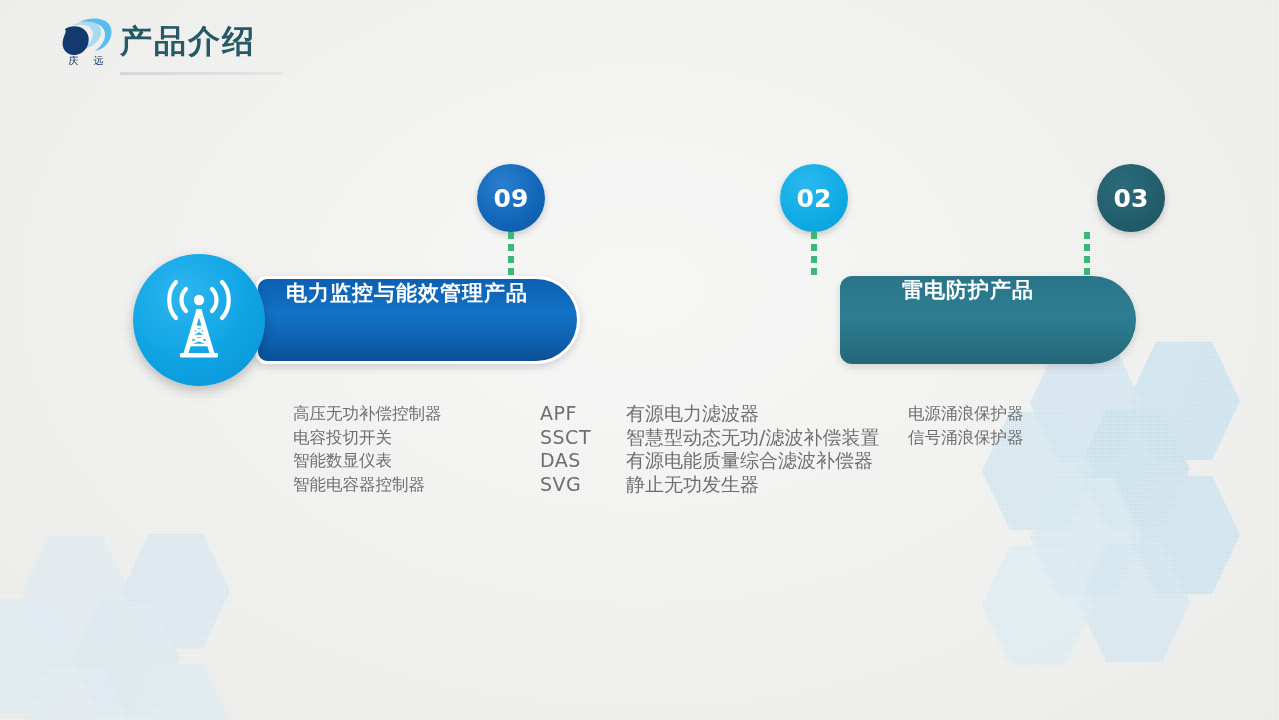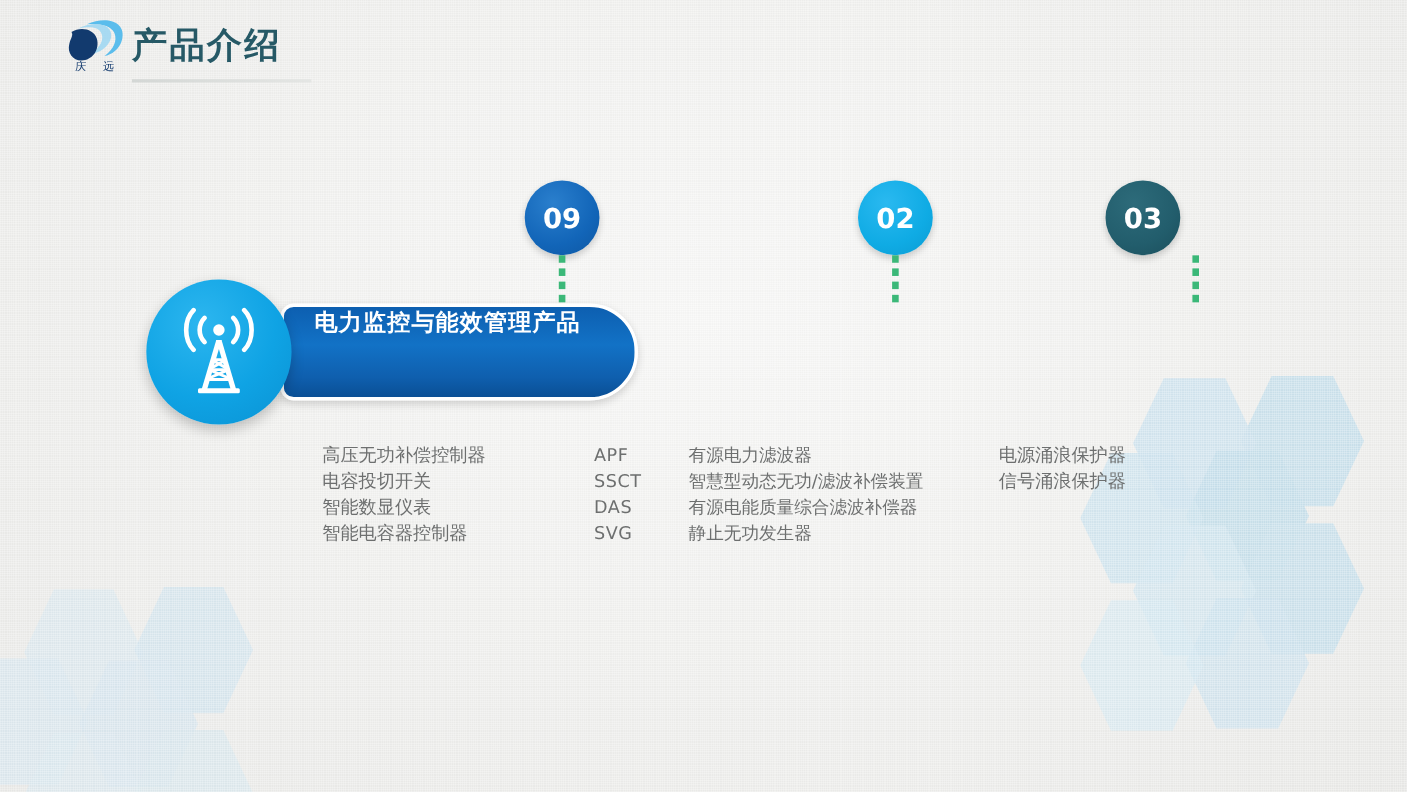--- a/index.html
+++ b/index.html
@@ -125,21 +125,21 @@
     line-height:23.5px;
     font-family:"DejaVu Sans","Liberation Sans",sans-serif;
     white-space:nowrap;
   }
   #list1 { left:293px; top:402px; }
   #list2 { left:540px; top:402px; }
   #list3 { left:908px; top:402px; }
 
   #list2 table { border-collapse:collapse; }
   #list2 td { padding:0; line-height:23.5px; vertical-align:top;
-              font-size:16px; color:#6d6f6f; white-space:nowrap; }
+              font-size:19px; color:#6d6f6f; white-space:nowrap; }
   #list2 td.code { width:86px; letter-spacing:.5px; }
   .row-line { display:block; }
 </style>
 </head>
 <body>
 
 <div id="page">
 
   <div class="hex" style="left:22px;  top:532px; width:108px; height:122px; background:#dde9ef; opacity:.85;"></div>
   <div class="hex" style="left:122px; top:530px; width:108px; height:122px; background:#d6e6ee; opacity:.9;"></div>
@@ -181,26 +181,29 @@
   <div class="num-circle" style="left:477px; top:164px; background:radial-gradient(circle at 38% 30%, #2a7fcd 0%, #1265b8 60%, #0e57a2 100%);">
     <span>09</span>
   </div>
   <div class="connector" style="left:508px; top:232px; height:46px;"></div>
 
   <div class="num-circle" style="left:780px; top:164px; background:radial-gradient(circle at 38% 30%, #2ab9f0 0%, #0fabe4 60%, #0b9bd2 100%);">
     <span>02</span>
   </div>
   <div class="connector" style="left:811px; top:232px; height:46px;"></div>
 
-  <div class="num-circle" style="left:1005px; top:164px; background:radial-gradient(circle at 38% 30%, #2d6b7a 0%, #225d6c 60%, #1b4e5b 100%);justify-content:center;">
+  <div class="num-circle" style="left:1097px; top:164px; background:radial-gradient(circle at 38% 30%, #2d6b7a 0%, #225d6c 60%, #1b4e5b 100%);justify-content:center;">
     <span>03</span>
   </div>
   <div class="connector" style="left:1084px; top:232px; height:46px;"></div>
 
   <div id="bar-row">
+    <div class="seg seg-c">
+      <span>雷电防护产品</span>
+    </div>
     <div class="seg seg-a">
       <span>电力监控与能效管理产品</span>
     </div>
   </div>
 
   <div id="icon-disc">
     <svg width="86" height="82" viewBox="0 0 86 82" xmlns="http://www.w3.org/2000/svg">
       <g fill="none" stroke="#ffffff" stroke-width="4.2" stroke-linecap="round">
         <path d="M30 10 C24 16, 24 26, 30 32"></path>
         <path d="M56 10 C62 16, 62 26, 56 32"></path>

